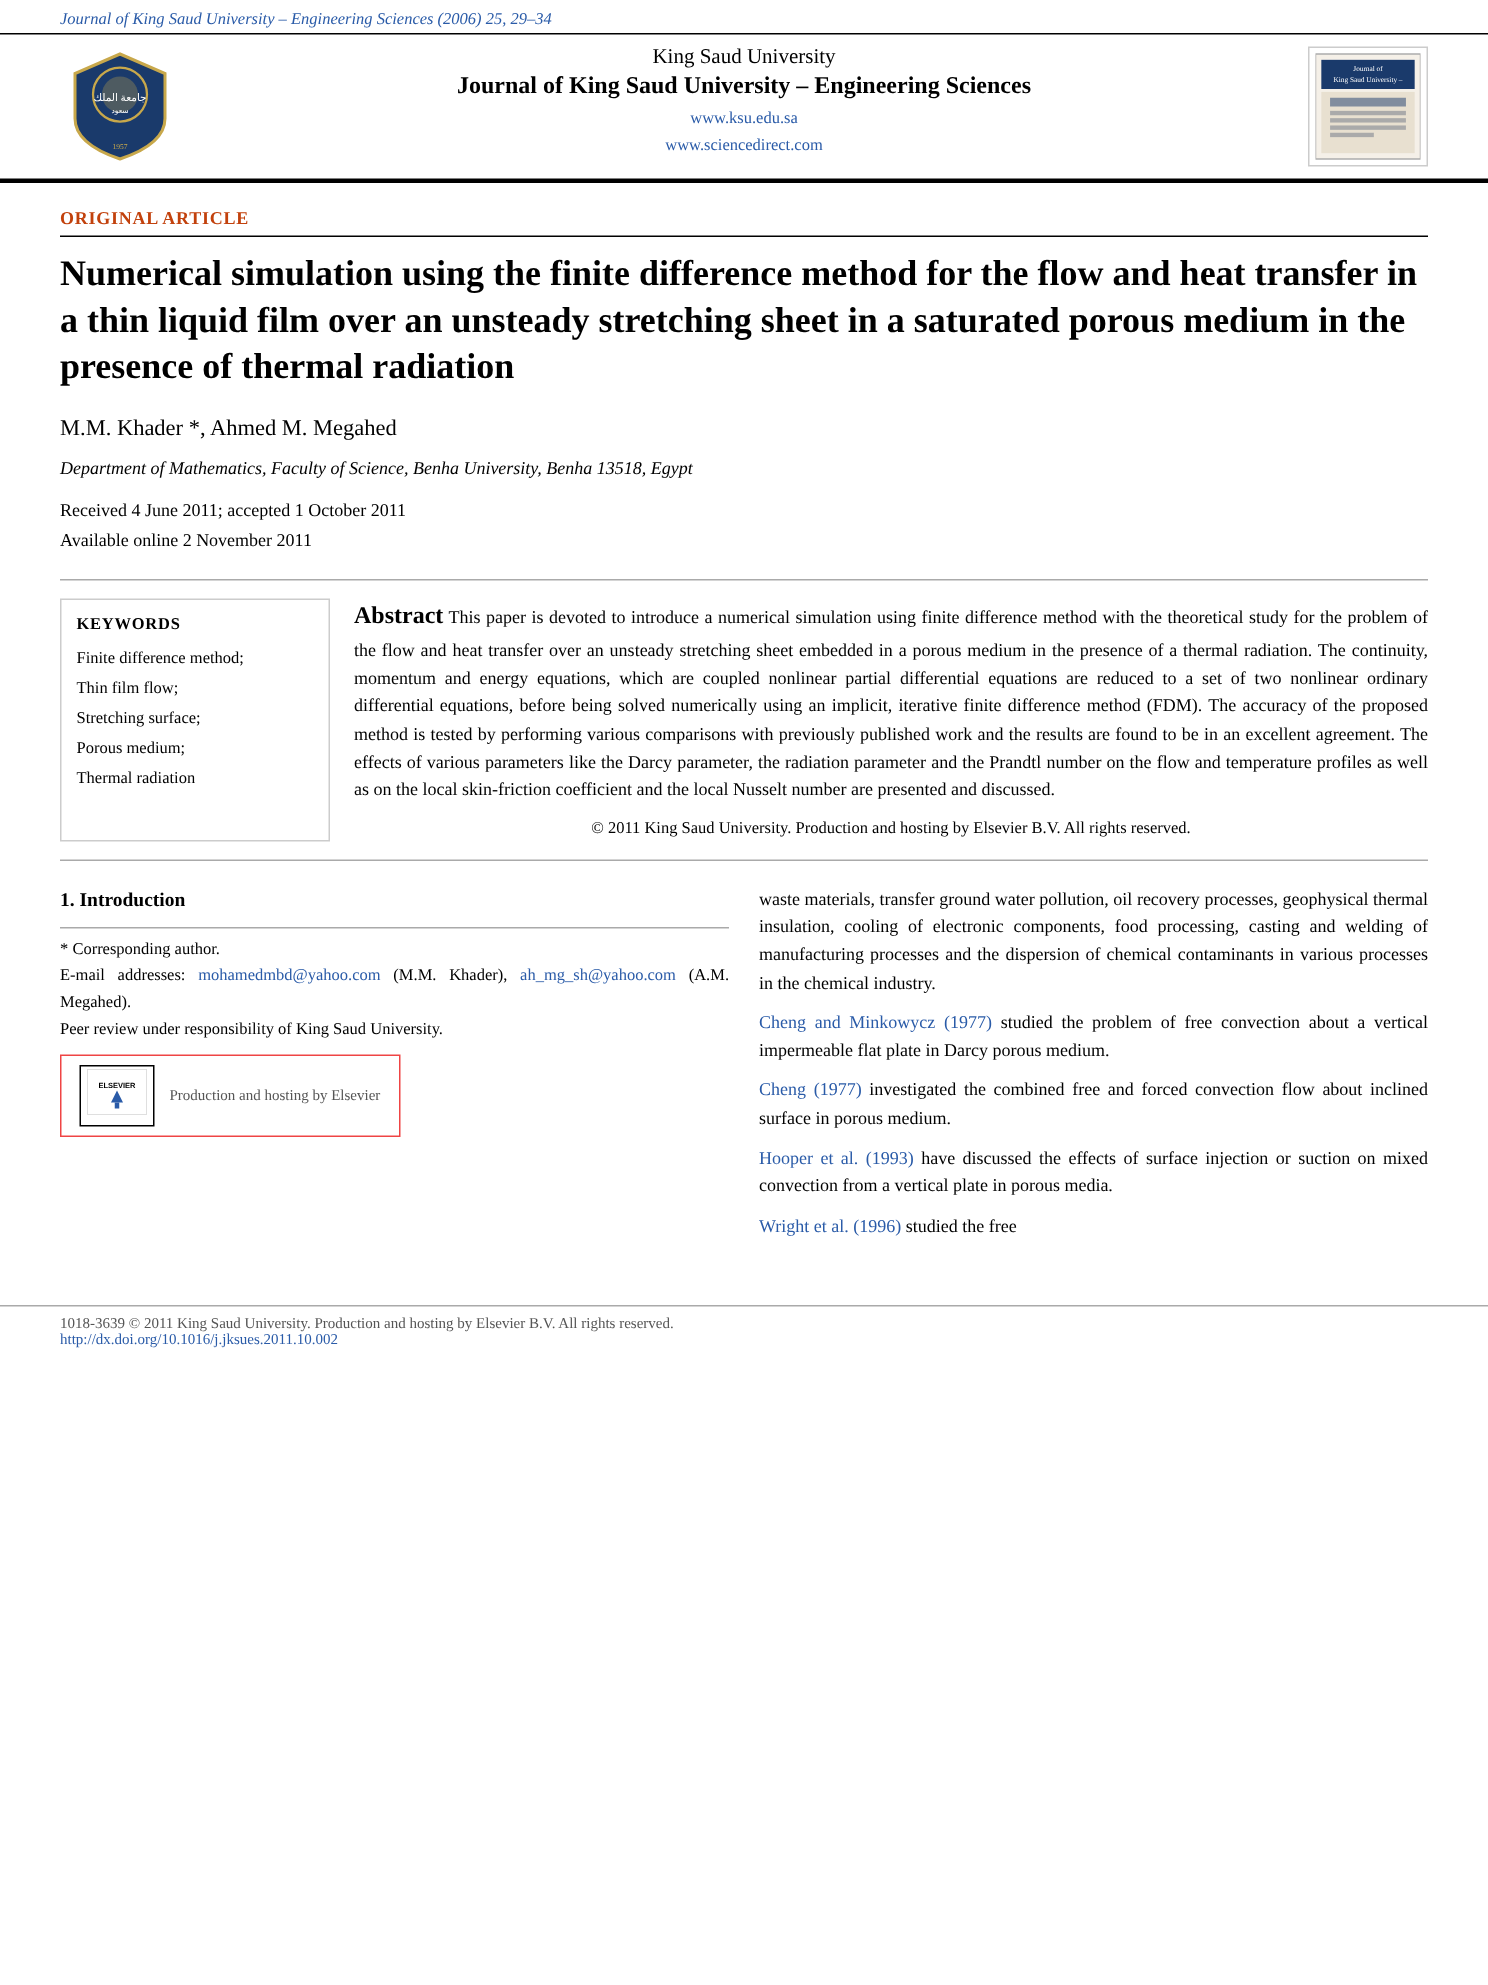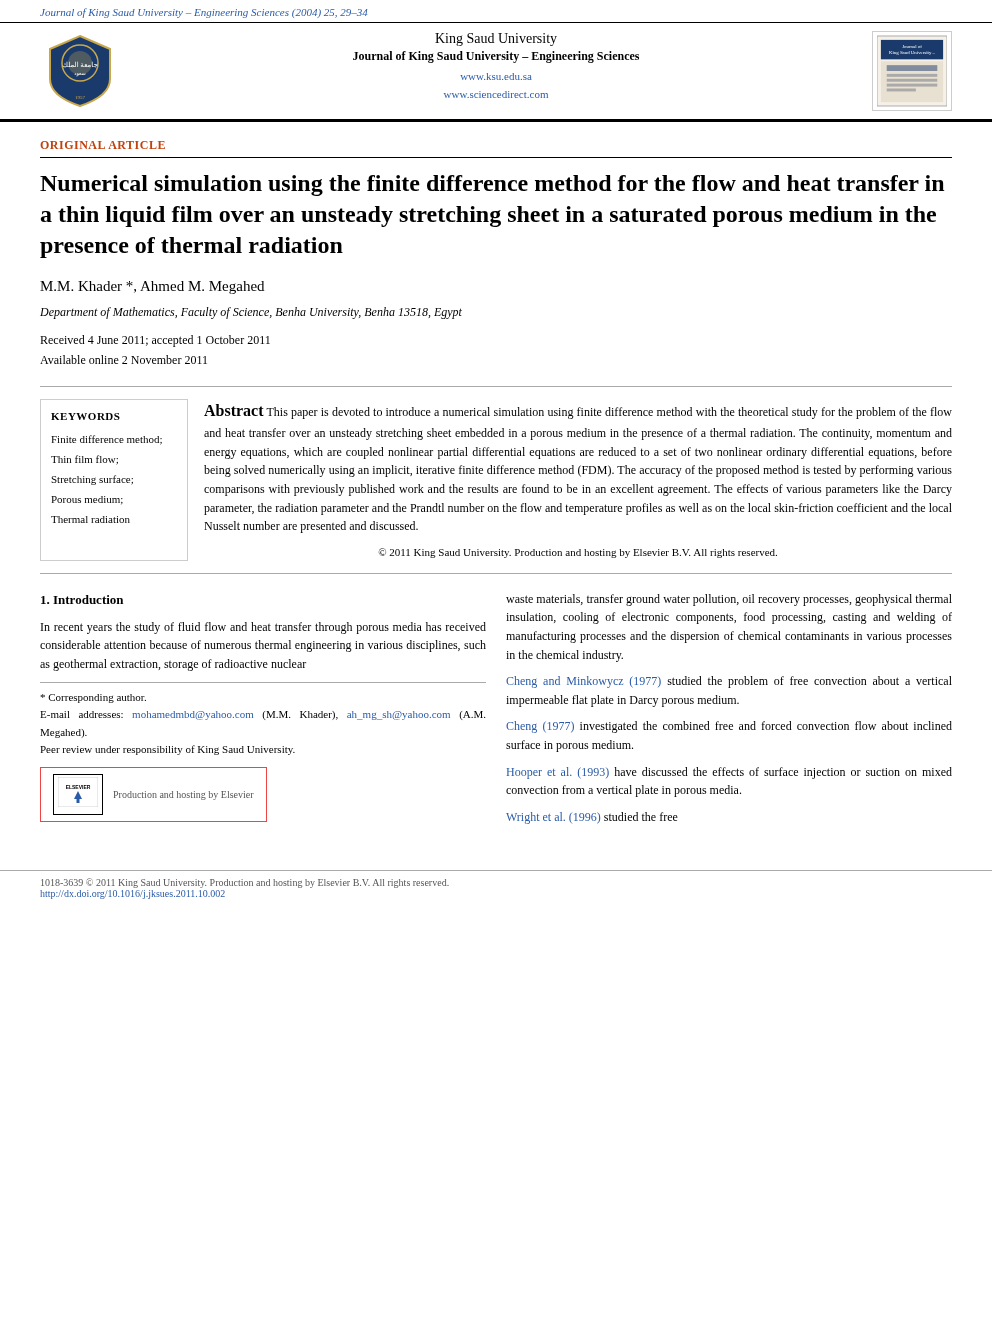--- a/index.html
+++ b/index.html
@@ -40,21 +40,21 @@
     .header-center {
       flex: 1;
       text-align: center;
     }
     .header-university {
       font-size: 14px;
       color: #000;
       margin-bottom: 2px;
     }
     .header-journal-title {
-      font-size: 12px;
+      font-size: 16px;
       font-weight: bold;
       color: #000;
       margin-bottom: 4px;
     }
     .header-urls {
       font-size: 11px;
       color: #2a5ba8;
       line-height: 1.6;
     }
     .header-logo-right {
@@ -125,21 +125,21 @@
     .abstract-section {
       display: flex;
       gap: 16px;
       margin-bottom: 16px;
       border-top: 1px solid #aaa;
       border-bottom: 1px solid #aaa;
       padding: 12px 0;
     }
 
     .keywords-box {
-      width: 148px;
+      width: 180px;
       flex-shrink: 0;
       border: 1px solid #ccc;
       padding: 10px;
     }
     .keywords-title {
       font-size: 11px;
       font-weight: bold;
       text-transform: uppercase;
       letter-spacing: 0.5px;
       margin-bottom: 8px;
@@ -248,21 +248,21 @@
     
     .shield-svg {
       width: 80px;
       height: 80px;
     }
   </style>
 </head>
 <body>
 
 <div class="top-bar">
-  <span class="top-bar-text">Journal of King Saud University – Engineering Sciences (2004) 25, 29–34</span>
+  <span class="top-bar-text">Journal of King Saud University – Engineering Sciences (2006) 25, 29–34</span>
 </div>
 
 <div class="header">
 
   <div class="header-logo-left">
     <svg class="shield-svg" viewBox="0 0 80 80" xmlns="http://www.w3.org/2000/svg">
 
       <path d="M40 5 L70 18 L70 48 Q70 65 40 75 Q10 65 10 48 L10 18 Z" fill="#1a3a6b" stroke="#c8a84b" stroke-width="2"></path>
 
       <circle cx="40" cy="32" r="18" fill="none" stroke="#c8a84b" stroke-width="1.5"></circle>
@@ -330,21 +330,20 @@
       <span class="abstract-label">Abstract</span>
       <span>This paper is devoted to introduce a numerical simulation using finite difference method with the theoretical study for the problem of the flow and heat transfer over an unsteady stretching sheet embedded in a porous medium in the presence of a thermal radiation. The continuity, momentum and energy equations, which are coupled nonlinear partial differential equations are reduced to a set of two nonlinear ordinary differential equations, before being solved numerically using an implicit, iterative finite difference method (FDM). The accuracy of the proposed method is tested by performing various comparisons with previously published work and the results are found to be in an excellent agreement. The effects of various parameters like the Darcy parameter, the radiation parameter and the Prandtl number on the flow and temperature profiles as well as on the local skin-friction coefficient and the local Nusselt number are presented and discussed.</span>
       <div class="abstract-copyright">© 2011 King Saud University. Production and hosting by Elsevier B.V. All rights reserved.</div>
     </div>
   </div>
 
   <div class="body-columns">
 
     <div class="body-col">
       <div class="section-title">1. Introduction</div>
-      <div class="body-text">In recent years the study of fluid flow and heat transfer through porous media has received considerable attention because of numerous thermal engineering in various disciplines, such as geothermal extraction, storage of radioactive nuclear</div>
 
       
       <div class="footnote-area">
         <hr class="footnote-divider">
         <div class="footnote-text">
           <span>* Corresponding author.</span><br>
           <span>E-mail addresses: </span>
           <a class="link-text">mohamedmbd@yahoo.com</a>
           <span>(M.M. Khader),</span>
           <a class="link-text">ah_mg_sh@yahoo.com</a>

